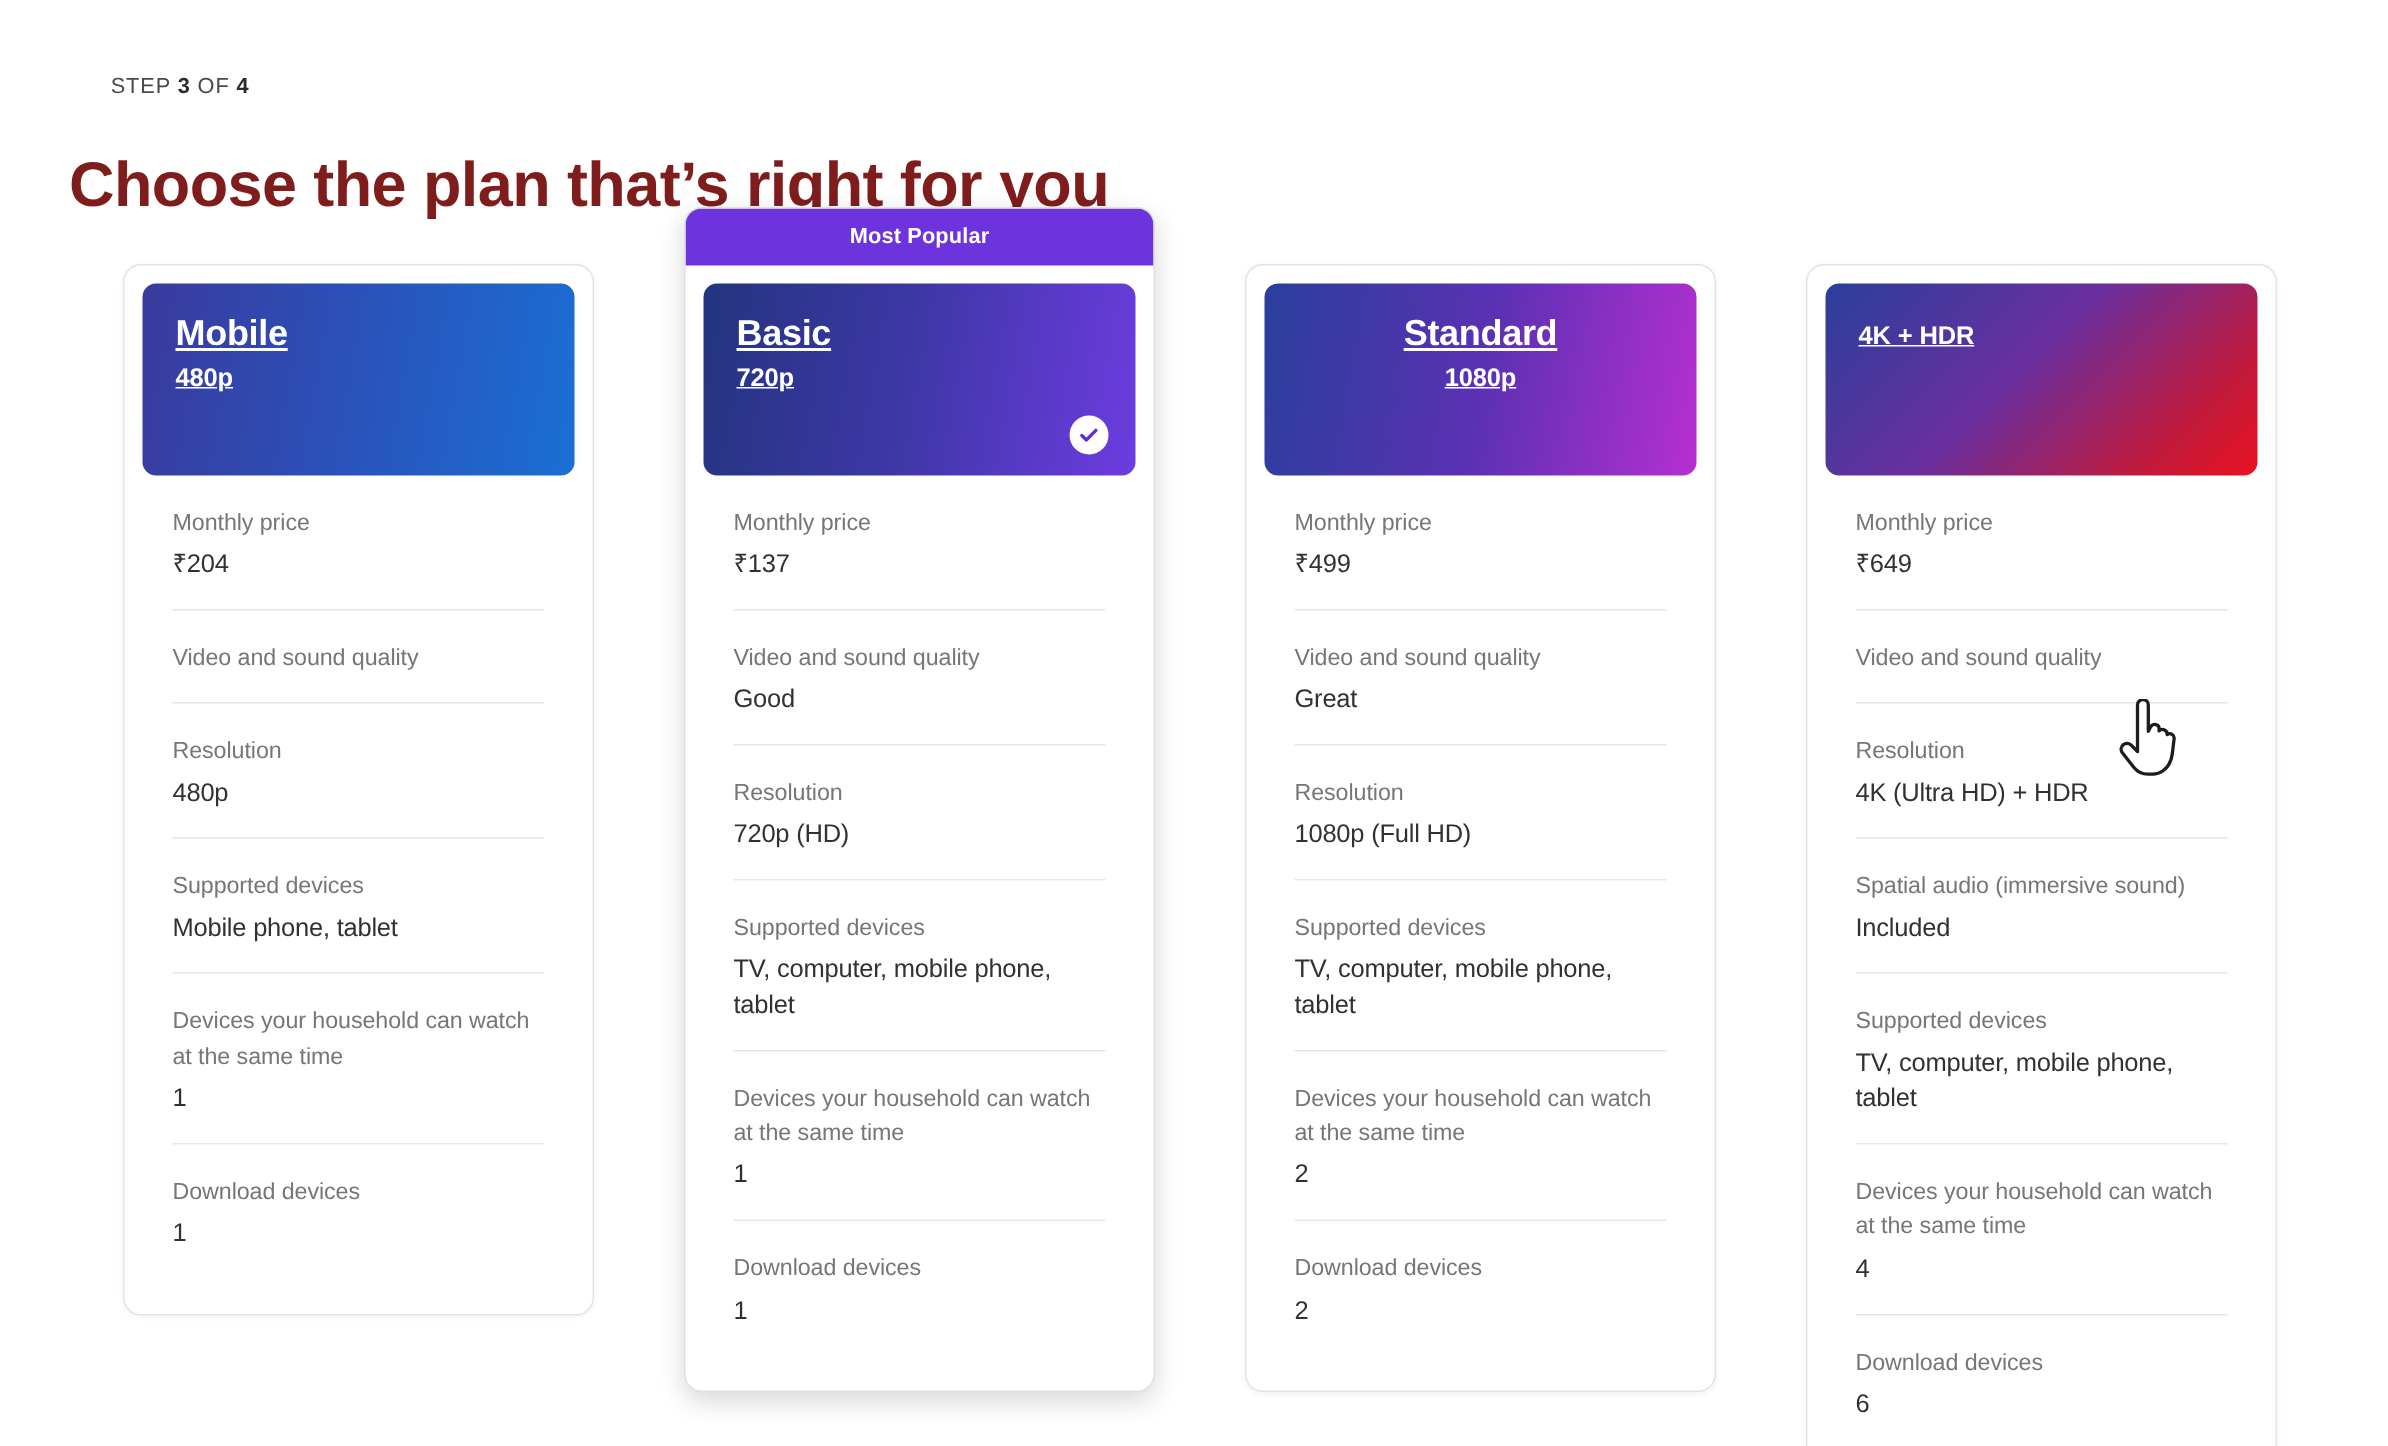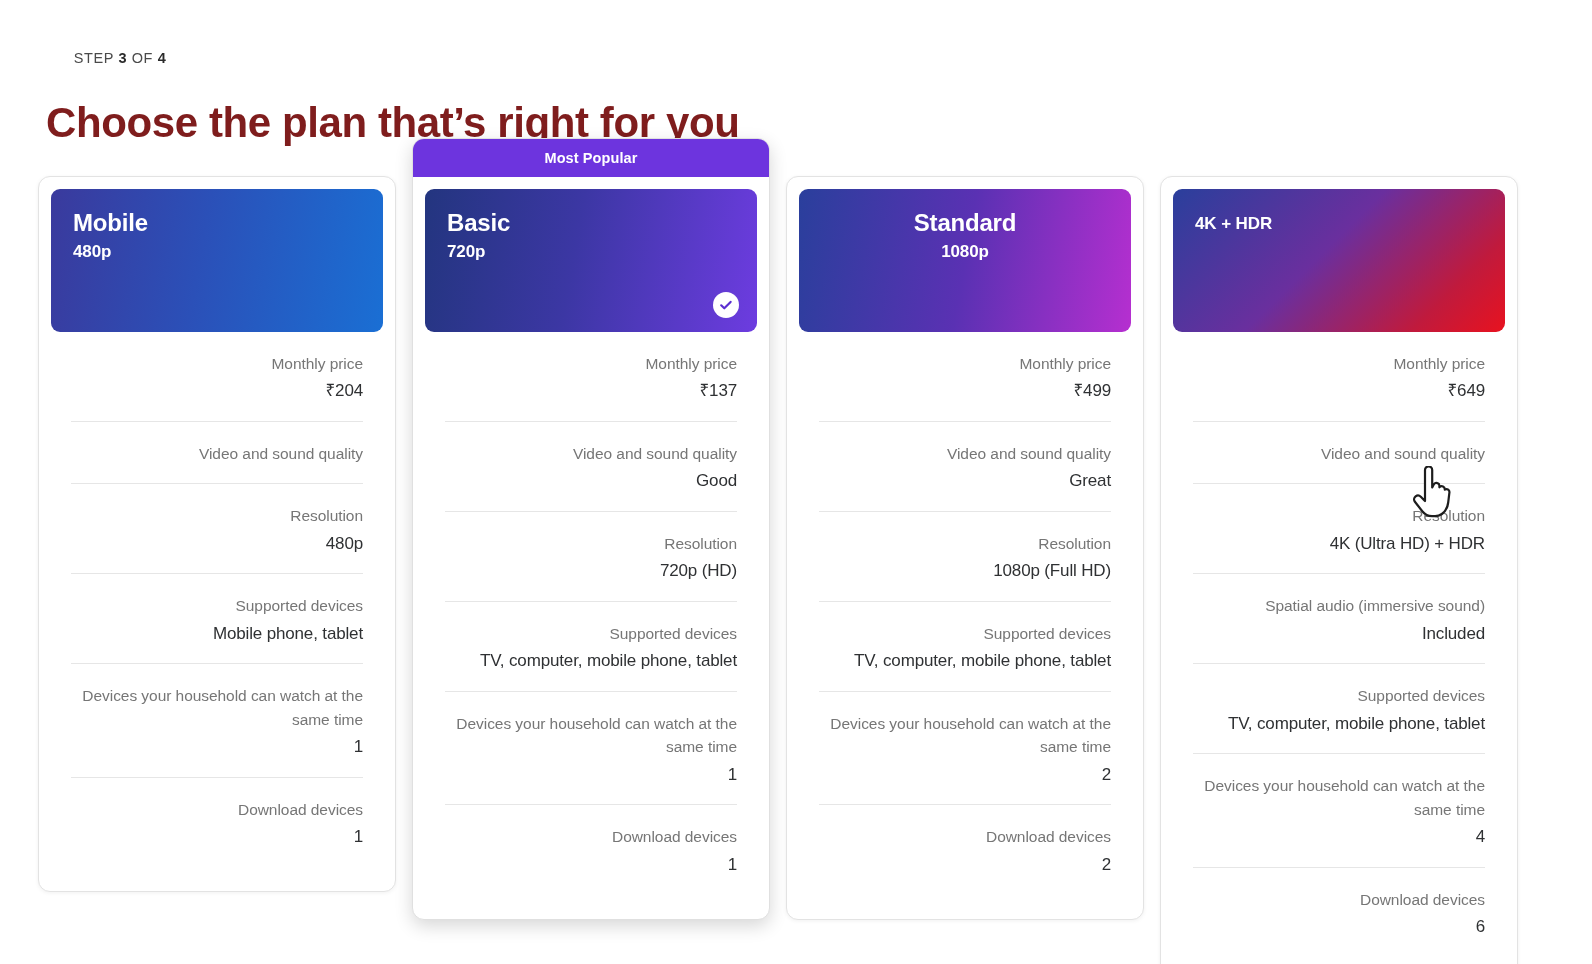--- a/index.html
+++ b/index.html
@@ -58,20 +58,21 @@
   }
   .card-slot:last-child { margin-right: 0; }
 
   .card {
     position: relative;
     background: #ffffff;
     border: 1px solid #e3e3e3;
     border-radius: 12px;
     box-shadow: 0 1px 4px rgba(0,0,0,0.06);
     overflow: hidden;
+    margin-left: 44px;
   }
 
   .card.featured {
     border: 1px solid #e0e0e0;
     border-radius: 12px;
     box-shadow: 0 6px 18px rgba(0,0,0,0.16);
   }
 
   
   .popular-banner {
@@ -84,24 +85,25 @@
     align-items: center;
     justify-content: center;
     letter-spacing: 0.1px;
   }
 
   .card-inner { padding: 12px 12px 0 12px; }
 
   
   .plan-head {
     position: relative;
-    height: 143px;
+    height: 128px;
     border-radius: 9px;
     padding: 20px 22px 0 22px;
     color: #ffffff;
+    text-decoration: underline;
   }
   .plan-name {
     font-size: 24px;
     font-weight: 700;
     line-height: 1.15;
     letter-spacing: -0.2px;
   }
   .plan-sub {
     margin-top: 5px;
     font-size: 17px;
@@ -122,21 +124,21 @@
     height: 26px;
     border-radius: 50%;
     background: #ffffff;
     display: flex;
     align-items: center;
     justify-content: center;
   }
   .check-badge svg { display: block; }
 
   
-  .features { padding: 0 20px 24px 20px; text-align: right; }
+  .features { padding: 0 20px 24px 20px; }
 
   .feature-row {
     padding: 20px 0 18px 0;
     border-bottom: 1px solid #e6e6e6;
   }
   .feature-row:last-child { border-bottom: none; }
 
   .feature-label {
     font-size: 15.5px;
     color: #767676;

